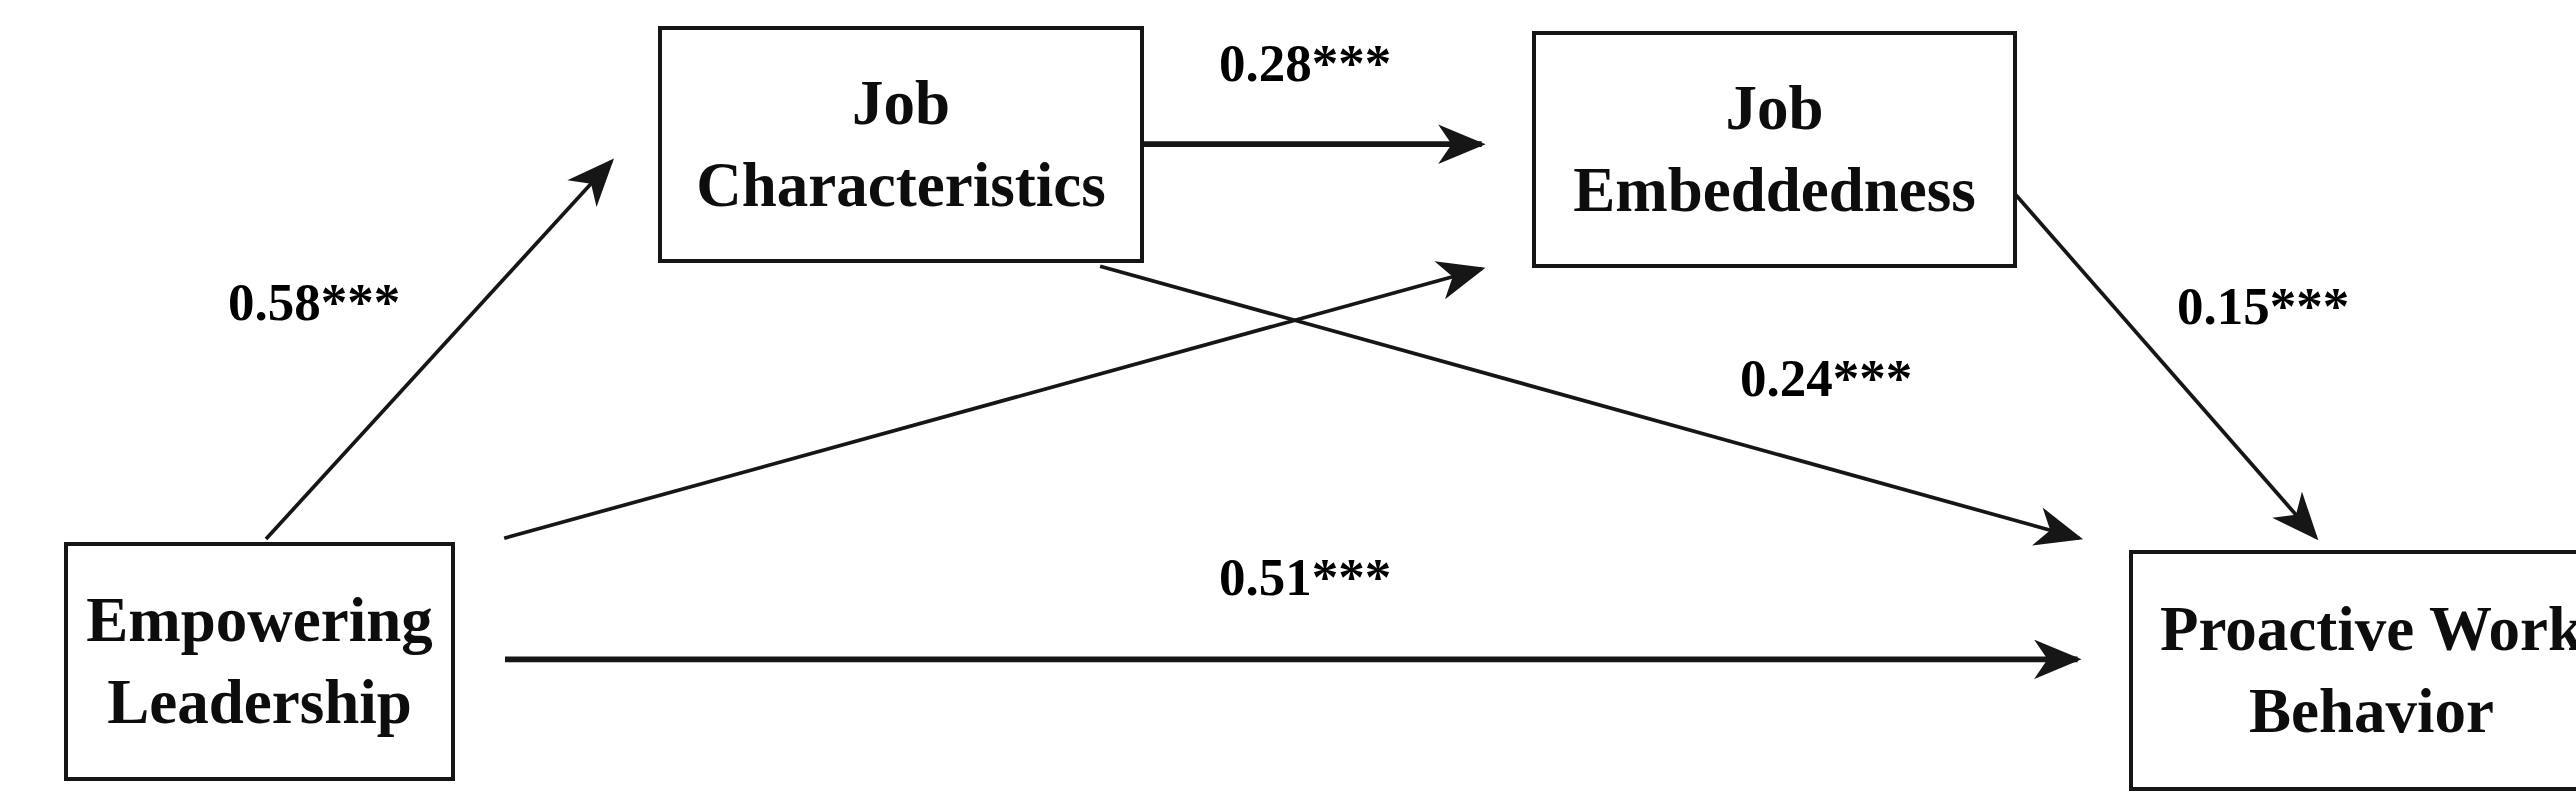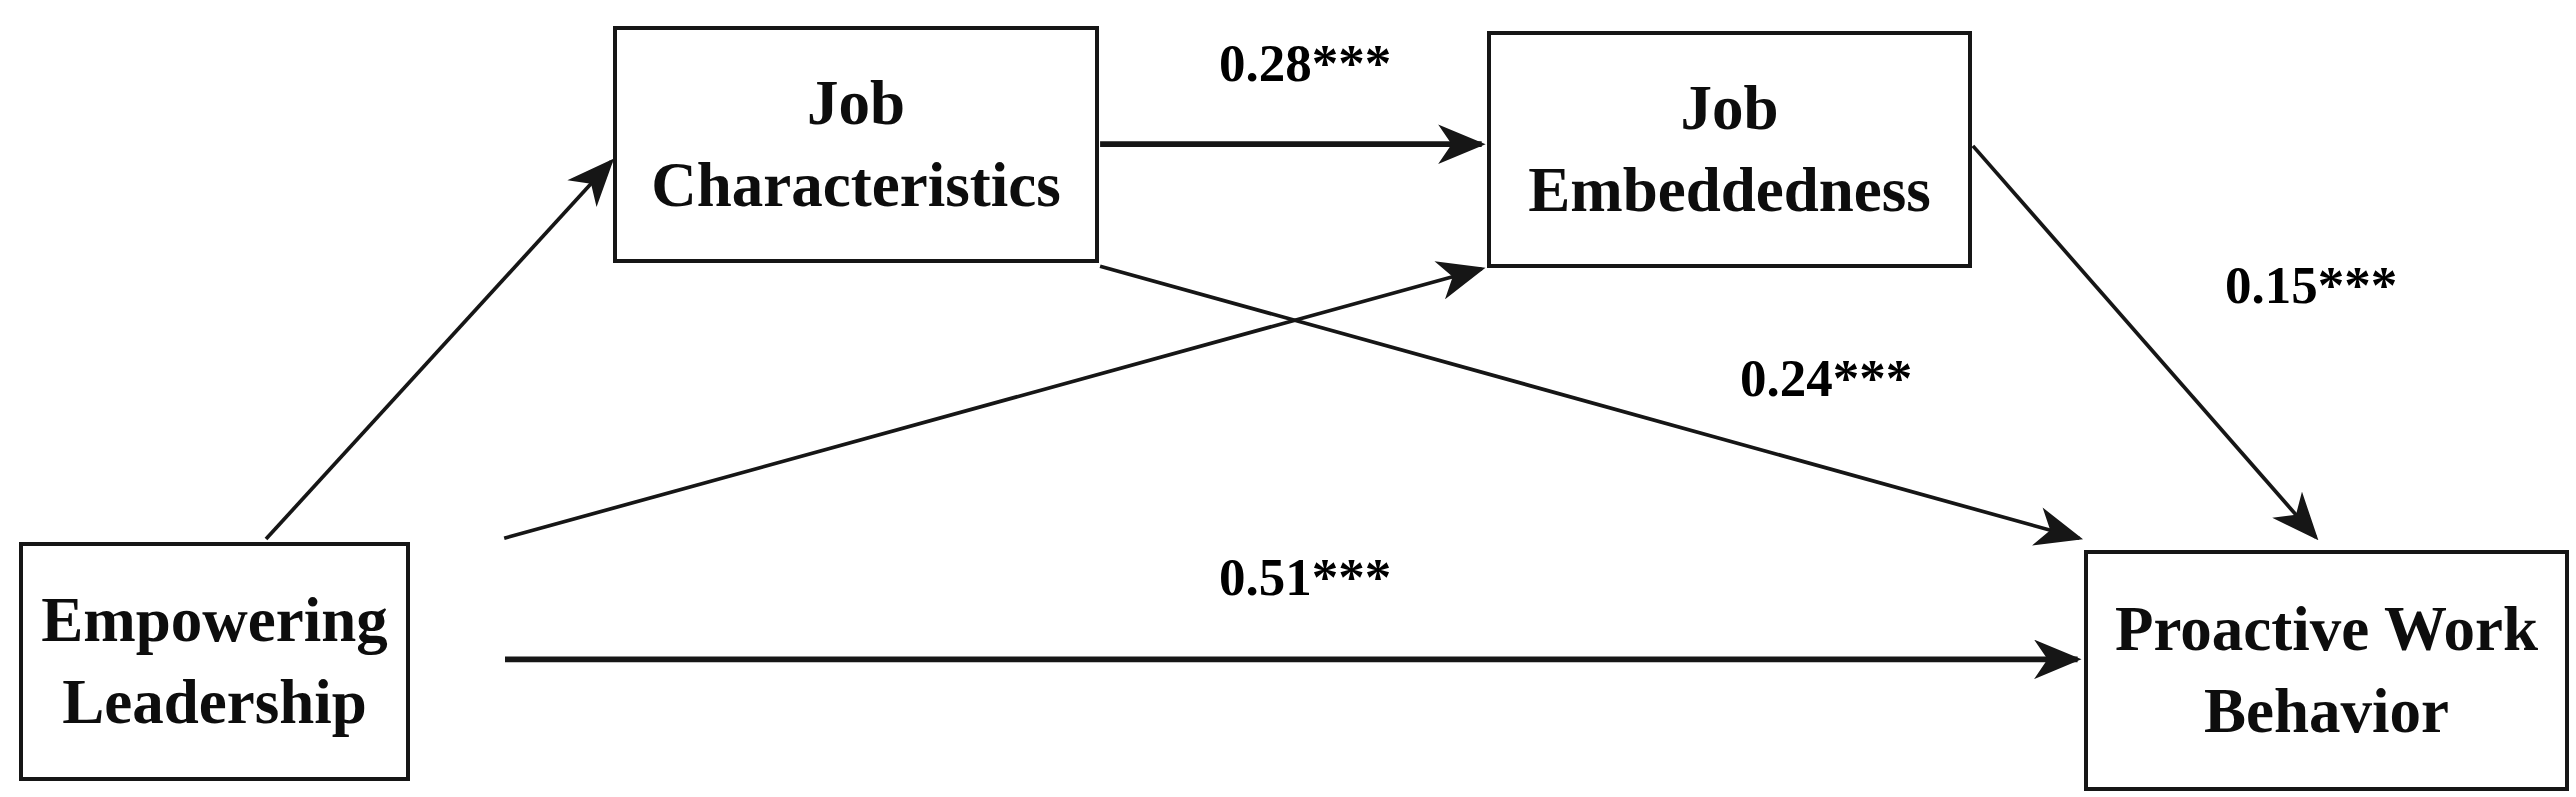--- a/index.html
+++ b/index.html
@@ -29,20 +29,21 @@
     border: 4.1px solid #161616;
     display: flex;
     align-items: center;
     justify-content: center;
     text-align: center;
     font-weight: bold;
     font-size: 63px;
     line-height: 1.3;
     color: #0d0d0d;
     padding: 0 16.5px;
+    margin-left: 45px;
   }
   .edge-label {
     position: absolute;
     transform: translate(-50%, -50%);
     font-weight: bold;
     font-size: 53px;
     white-space: nowrap;
     color: #000000;
   }
 </style>
@@ -80,24 +81,25 @@
   </div>
 
   <div class="node" style="left:1487px; top:31px; width:485px; height:237px;">
     <span>Job Embeddedness</span>
   </div>
 
   <div class="node" style="left:2084px; top:550px; width:485px; height:241px;">
     <span>Proactive Work Behavior</span>
   </div>
 
+  <div class="edge-label" style="left:314px; top:302px;">0.58***</div>
 
   <div class="edge-label" style="left:1305px; top:63px;">0.28***</div>
 
 
   <div class="edge-label" style="left:1826px; top:378px;">0.24***</div>
 
-  <div class="edge-label" style="left:2263px; top:285px;margin-left:48px;">0.15***</div>
+  <div class="edge-label" style="left:2263px; top:306px;">0.15***</div>
 
   <div class="edge-label" style="left:1305px; top:577px;">0.51***</div>
 
 </div>
 
 
 </body></html>

